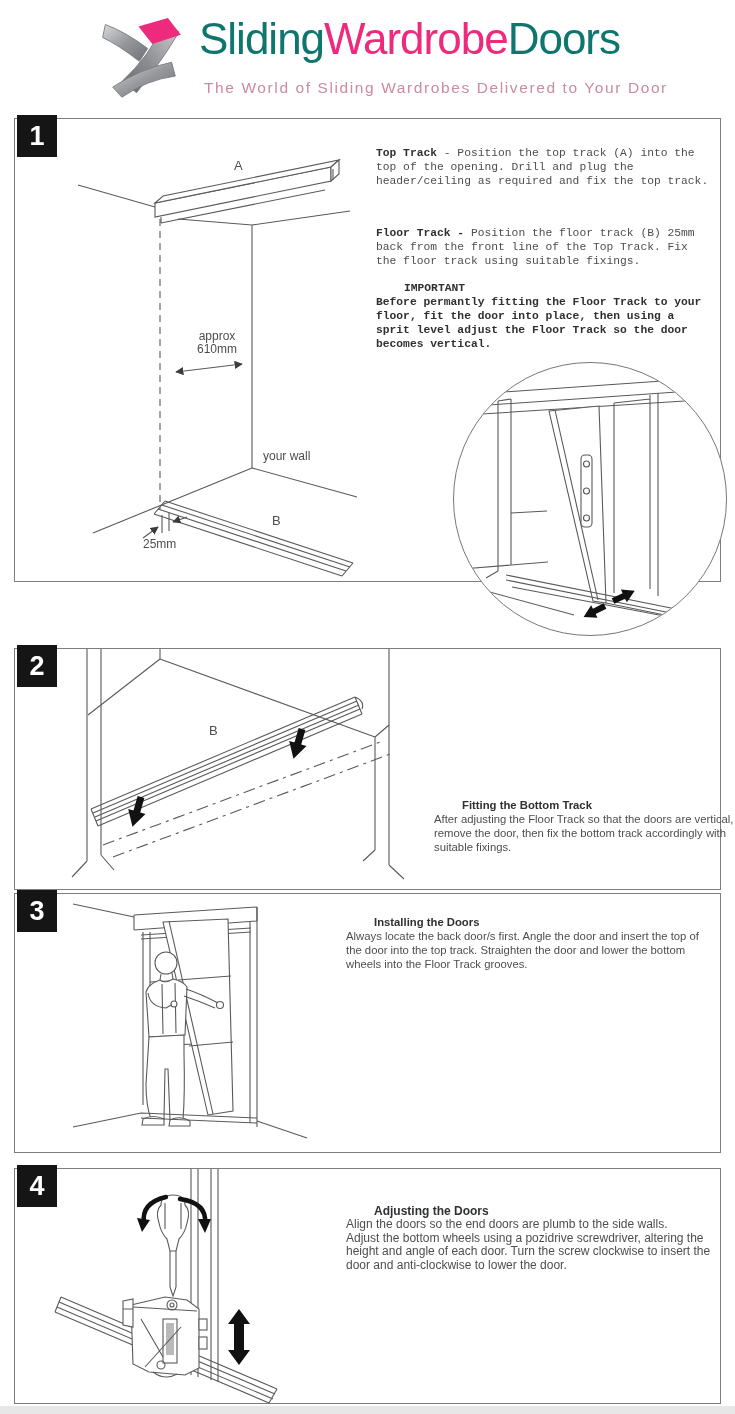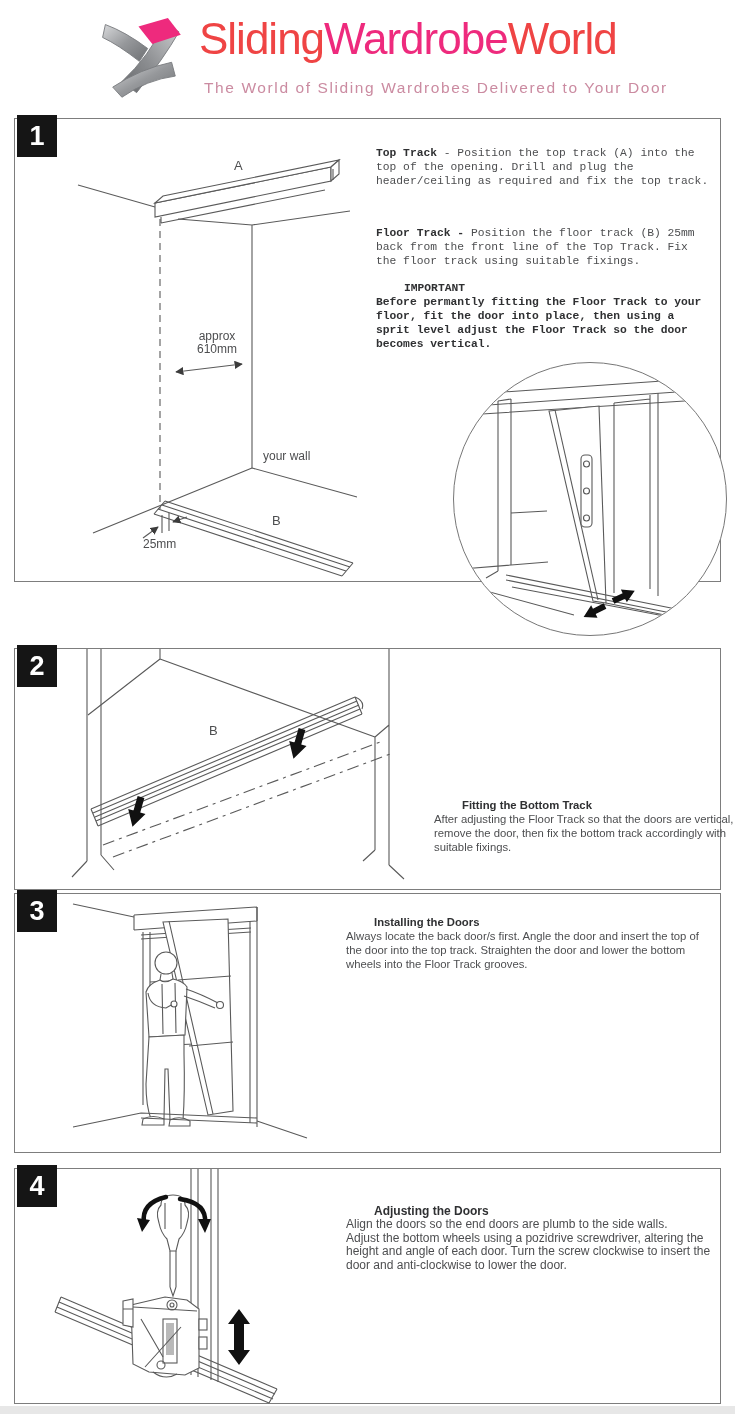--- a/index.html
+++ b/index.html
@@ -3,21 +3,21 @@
 <meta charset="utf-8">
 <style>
   html,body{margin:0;padding:0;background:#fff;}
   .page{position:relative;width:735px;height:1414px;background:#fff;overflow:hidden;
         font-family:"Liberation Sans",sans-serif;color:#4d4e50;}
   
   .header{position:absolute;left:0;top:0;width:735px;height:112px;}
   .logo-mark{position:absolute;left:98px;top:8px;width:92px;height:92px;}
   .brand{position:absolute;left:199px;top:16px;width:520px;white-space:nowrap;
          font-size:44px;letter-spacing:-1px;line-height:1.05;}
-  .brand .g{color:#ef4444;} .brand .p{color:#ee2a7d;margin-top:40px;}
+  .brand .g{color:#0f766e;} .brand .p{color:#ee2a7d;margin-top:40px;}
   .tagline{position:absolute;left:204px;top:79px;font-size:15.5px;letter-spacing:1.6px;
            color:#cb8ba1;white-space:nowrap;}
   
   .panel{position:absolute;left:14px;width:705px;border:1.5px solid #7d7d7d;background:#fff;}
   .p1{top:118px;height:462px;}
   .p2{top:648px;height:240px;}
   .p3{top:893px;height:258px;}
   .p4{top:1168px;height:234px;}
   .badge{position:absolute;left:2px;top:-4px;width:40px;height:42px;background:#151515;
          color:#fff;font-size:27px;font-weight:bold;display:flex;align-items:center;
@@ -56,21 +56,21 @@
               <stop offset="0.55" stop-color="#8c8e91"></stop>
               <stop offset="1" stop-color="#66686b"></stop>
           </linearGradient>
         </defs>
         <path d="M8 18 Q30 26 54 44 L45 58 Q22 40 5 32 Z" fill="url(#met1)" stroke="#7a7c7f" stroke-width="1"></path>
         <path d="M88 26 Q72 54 42 92 L26 80 Q56 52 73 16 Z" fill="url(#met2)" stroke="#7a7c7f" stroke-width="1"></path>
         <path d="M16 86 Q46 66 80 59 L84 74 Q53 78 26 97 Z" fill="url(#met1)" stroke="#7a7c7f" stroke-width="1"></path>
         <path d="M44 20 L76 11 L90 29 L59 39 Z" fill="#ee2a7d"></path>
       </svg>
     </div>
-    <div class="brand"><span class="g">Sliding</span><span class="p">Wardrobe</span><span class="g">World</span></div>
+    <div class="brand"><span class="g">Sliding</span><span class="p">Wardrobe</span><span class="g">Doors</span></div>
     <div class="tagline">The World of Sliding Wardrobes Delivered to Your Door</div>
   </div>
 
   <div class="panel p1">
     <div class="badge">1</div>
 
     <div class="diagram">
       <svg width="440" height="462" viewBox="0 0 440 462" stroke="#5a5a5a" stroke-width="1.1" fill="none">
         <defs>
           <marker id="ah" viewBox="0 0 10 10" refX="9" refY="5" markerWidth="7.5" markerHeight="7.5" orient="auto-start-reverse">

